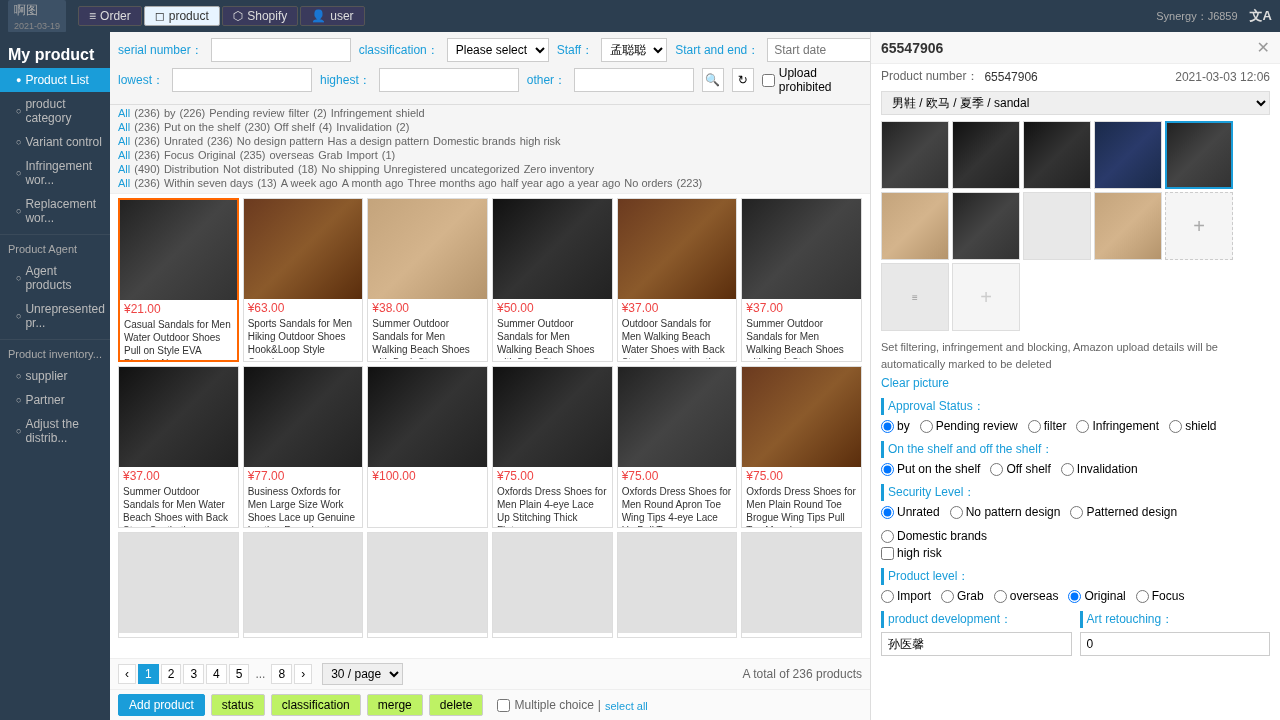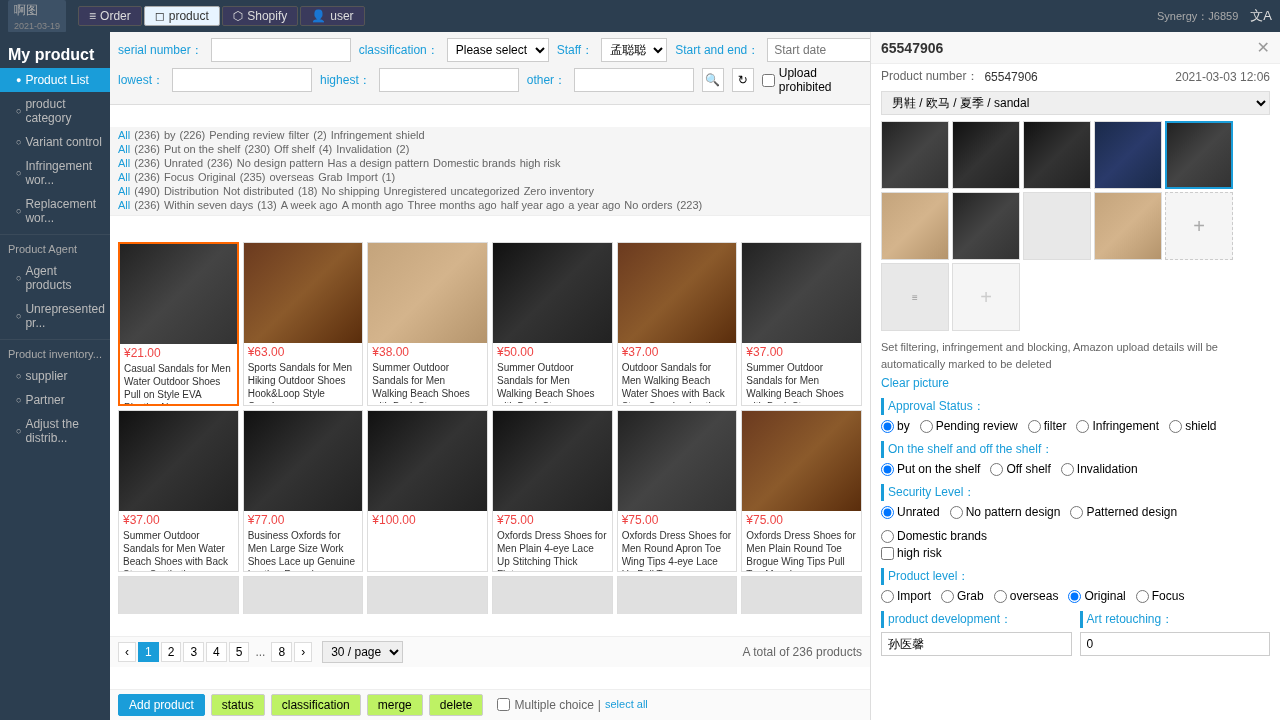--- a/index.html
+++ b/index.html
@@ -20,21 +20,21 @@
     
     .sidebar { width: 110px; background: #2c3e50; color: #ccc; padding-top: 8px; flex-shrink: 0; }
     .sidebar-section { color: #fff; padding: 6px 8px 4px; font-size: 16px; font-weight: bold; }
     .sidebar-item { padding: 5px 8px 5px 16px; cursor: pointer; font-size: 12px; color: #bbb; display: flex; align-items: center; gap: 4px; }
     .sidebar-item.active { background: #1a9dd9; color: #fff; }
     .sidebar-item::before { content: '○'; font-size: 9px; }
     .sidebar-item.active::before { content: '●'; font-size: 9px; }
     .sidebar-section-label { color: #aaa; font-size: 11px; padding: 8px 8px 4px; border-top: 1px solid #3a4a5a; margin-top: 4px; }
 
     
-    .content { flex: 1; background: #fff; display: flex; flex-direction: column; overflow: hidden; gap: 22px; }
+    .content { flex: 1; background: #fff; display: flex; flex-direction: column; overflow: hidden; }
 
     
     .filter-bar { background: #f5f5f5; border-bottom: 1px solid #ddd; padding: 6px 8px; }
     .filter-row { display: flex; align-items: center; gap: 8px; margin-bottom: 4px; }
     .filter-label { color: #1a9dd9; font-size: 12px; white-space: nowrap; }
     .filter-input { border: 1px solid #ccc; padding: 2px 6px; height: 24px; font-size: 12px; }
     .filter-input-sm { width: 140px; }
     .filter-select { border: 1px solid #ccc; padding: 2px 4px; height: 24px; font-size: 12px; width: 160px; background: #fff; }
     .filter-select-sm { width: 120px; }
     .filter-date { border: 1px solid #ccc; padding: 2px 6px; height: 24px; font-size: 12px; width: 104px; color: #999; }
@@ -63,21 +63,21 @@
     .page-btn { border: 1px solid #ddd; background: #fff; padding: 2px 6px; cursor: pointer; font-size: 12px; }
     .page-btn.active { background: #1a9dd9; color: #fff; border-color: #1a9dd9; }
     .page-dots { padding: 2px 4px; color: #666; }
     .page-total { margin-left: auto; color: #666; font-size: 12px; }
     .per-page { border: 1px solid #ccc; padding: 2px 4px; font-size: 12px; margin-left: 8px; }
 
     
     .action-bar { display: flex; align-items: center; padding: 4px 8px; border-top: 1px solid #eee; background: #fafafa; gap: 6px; }
     .action-btn { border: 1px solid #ccc; background: #bef264; padding: 3px 10px; cursor: pointer; font-size: 12px; border-radius: 2px; }
     .action-btn.primary { background: #1a9dd9; color: #fff; border-color: #1a9dd9; }
-    .multi-check { display: flex; align-items: flex-start; gap: 4px; margin-left: 8px; font-size: 12px; color: #666; }
+    .multi-check { display: flex; align-items: flex-end; gap: 4px; margin-left: 8px; font-size: 12px; color: #666; }
 
     
     .right-panel { width: 410px; background: #fff; border-left: 1px solid #ddd; flex-shrink: 0; display: flex; flex-direction: column; overflow-y: auto; }
     .right-panel-header { display: flex; align-items: center; padding: 6px 10px; border-bottom: 1px solid #eee; background: #f8f8f8; }
     .panel-id { font-size: 14px; font-weight: bold; color: #333; flex: 1; }
     .panel-close { cursor: pointer; font-size: 16px; color: #999; }
     .panel-row { display: flex; align-items: center; padding: 4px 10px; gap: 6px; font-size: 12px; }
     .panel-label { color: #666; }
     .panel-value { color: #333; }
     .panel-date { margin-left: auto; color: #666; }
@@ -114,21 +114,21 @@
 
   <div id="nav-tabs" style="display:flex; gap:2px; margin-left:8px;">
     <button class="top-nav-btn">≡ <span>Order</span></button>
     <button class="top-nav-btn active">◻ <span>product</span></button>
     <button class="top-nav-btn">⬡ <span>Shopify</span></button>
     <button class="top-nav-btn">👤 <span>user</span></button>
   </div>
 
   <div class="top-nav-spacer"></div>
   <span class="top-nav-synergy">Synergy：J6859</span>
-  <span class="top-nav-lang" style="cursor:pointer;">文A</span>
+  <span class="top-nav-lang" style="cursor:pointer;font-weight:bold;">文A</span>
 </div>
 
 <div class="main">
 
   <div class="sidebar">
     <div class="sidebar-section">My product</div>
     <div class="sidebar-item active">
       <span>Product List</span>
     </div>
     <div class="sidebar-item">

